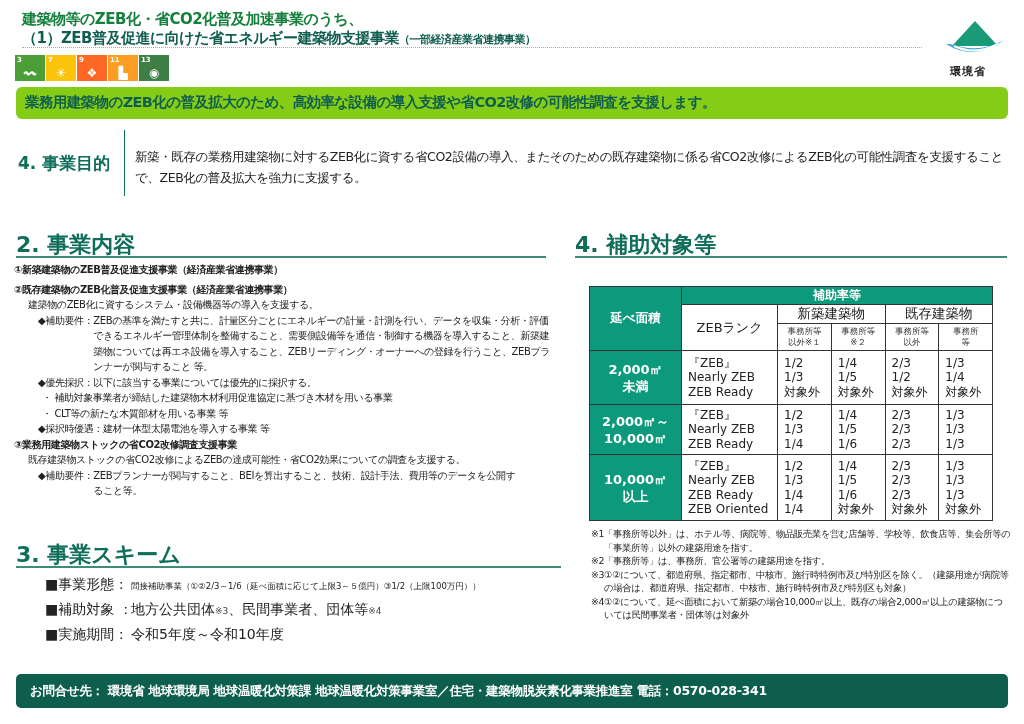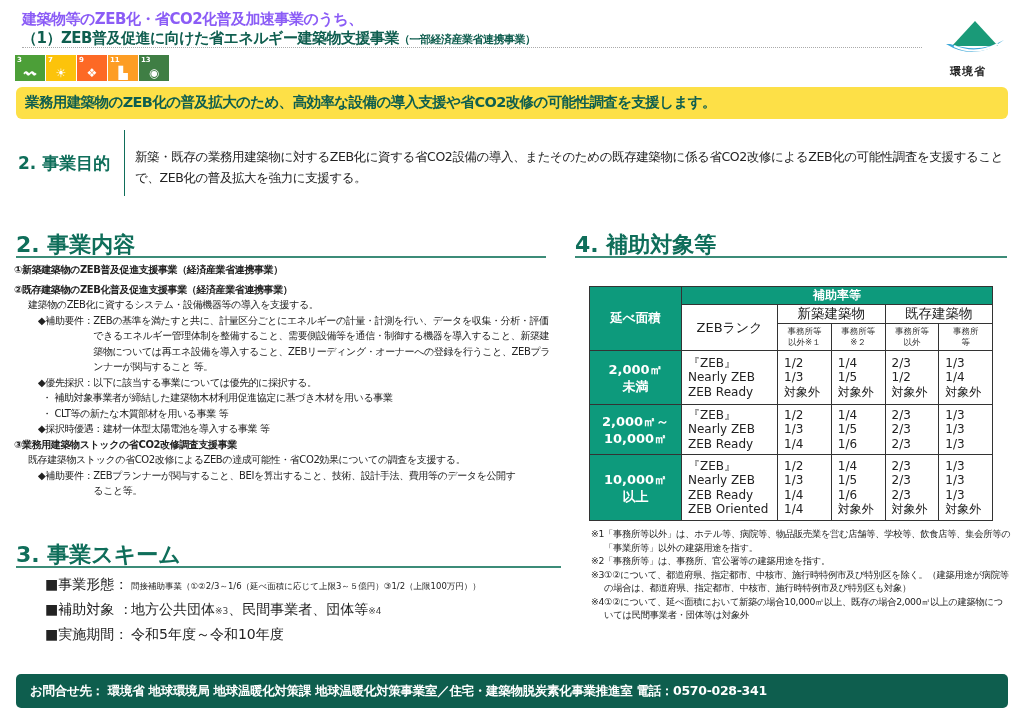--- a/index.html
+++ b/index.html
@@ -1,32 +1,32 @@
 <!DOCTYPE html>
 <html><head>
 <meta charset="utf-8">
 <style>
   * { box-sizing: border-box; margin: 0; padding: 0; }
   body {
     width: 1024px; height: 724px; background: #ffffff; position: relative; overflow: hidden;
     font-family: "DejaVu Sans", "Liberation Sans", sans-serif; color: #222;
   }
   .abs { position: absolute; }
-  .title1 { left: 22px; top: 10px; font-size: 15px; font-weight: bold; color: #8b5cf6; letter-spacing: -0.5px; }
+  .title1 { left: 22px; top: 10px; font-size: 15px; font-weight: bold; color: #15803d; letter-spacing: -0.5px; }
   .title2 { left: 22px; top: 29px; font-size: 15px; font-weight: bold; color: #0f5e4f; letter-spacing: -0.5px; }
   .title2 .sub { font-size: 11px; }
   .title-rule { left: 22px; top: 47px; width: 900px; border-top: 1px dotted #aaa; }
   .sdgs { left: 15px; top: 55px; display: flex; gap: 1px; }
   .sdg { width: 30px; height: 26px; position: relative; color: #fff; font-size: 7px; font-weight: bold; }
   .sdg .num { position: absolute; left: 2px; top: 1px; font-size: 7px; }
   .sdg .glyph { position: absolute; left: 0; right: 0; bottom: 1px; text-align: center; font-size: 12px; }
   .logo { left: 940px; top: 18px; width: 70px; height: 64px; }
   .logo-text { position: absolute; left: 10px; top: 46px; font-size: 11px; font-weight: bold; color: #222; letter-spacing: 1px; }
   .banner {
-    left: 16px; top: 87px; width: 992px; height: 32px; background: #fde047; border-radius: 6px;
+    left: 16px; top: 87px; width: 992px; height: 32px; background: #84cc16; border-radius: 6px;
     font-size: 14.5px; font-weight: bold; color: #0f5e4f; padding: 6px 0 0 9px; letter-spacing: -0.6px;
   }
   .s1-head { left: 18px; top: 152px; font-size: 17px; font-weight: bold; color: #0f6e5a; }
   .s1-vline { left: 124px; top: 130px; height: 66px; border-left: 1.5px solid #0f6e5a; }
   .s1-text { left: 135px; top: 146px; width: 880px; font-size: 12.5px; line-height: 21px; letter-spacing: -0.4px; }
   .sec-head { font-size: 22px; font-weight: bold; color: #0f6e5a; text-align: right; }
   .sec-rule { border-top: 2px solid #3c8c78; }
   .s2-body { left: 14px; top: 262px; width: 540px; font-size: 10px; line-height: 15.5px; letter-spacing: -0.4px; }
   .s2-body .bold { font-weight: bold; }
   .s2-body .ind1 { padding-left: 14px; }
@@ -93,21 +93,21 @@
   <svg width="70" height="46" viewBox="0 0 70 46">
     <polygon points="35,3 58,28 12,28" fill="#1a9a78"></polygon>
     <path d="M6,26 Q35,44 64,22 Q40,36 10,26 Z" fill="#3da7d8"></path>
     <path d="M14,28 Q35,38 58,26" stroke="#ffffff" stroke-width="2" fill="none"></path>
   </svg>
   <div class="logo-text">環境省</div>
 </div>
 
 <div class="abs banner">業務用建築物のZEB化の普及拡大のため、高効率な設備の導入支援や省CO2改修の可能性調査を支援します。</div>
 
-<div class="abs s1-head">2. 事業目的</div>
+<div class="abs s1-head">4. 事業目的</div>
 <div class="abs s1-vline"></div>
 <div class="abs s1-text">新築・既存の業務用建築物に対するZEB化に資する省CO2設備の導入、またそのための既存建築物に係る省CO2改修によるZEB化の可能性調査を支援することで、ZEB化の普及拡大を強力に支援する。</div>
 
 <div class="abs sec-head" style="left:16px; top:230px;">2. 事業内容</div>
 <div class="abs sec-rule" style="left:16px; top:256px; width:530px;"></div>
 <div class="abs s2-body">
   <div class="bold">①新築建築物のZEB普及促進支援事業（経済産業省連携事業）</div>
   <div class="gap"></div>
   <div class="bold">②既存建築物のZEB化普及促進支援事業（経済産業省連携事業）</div>
   <div class="ind1">建築物のZEB化に資するシステム・設備機器等の導入を支援する。</div>

